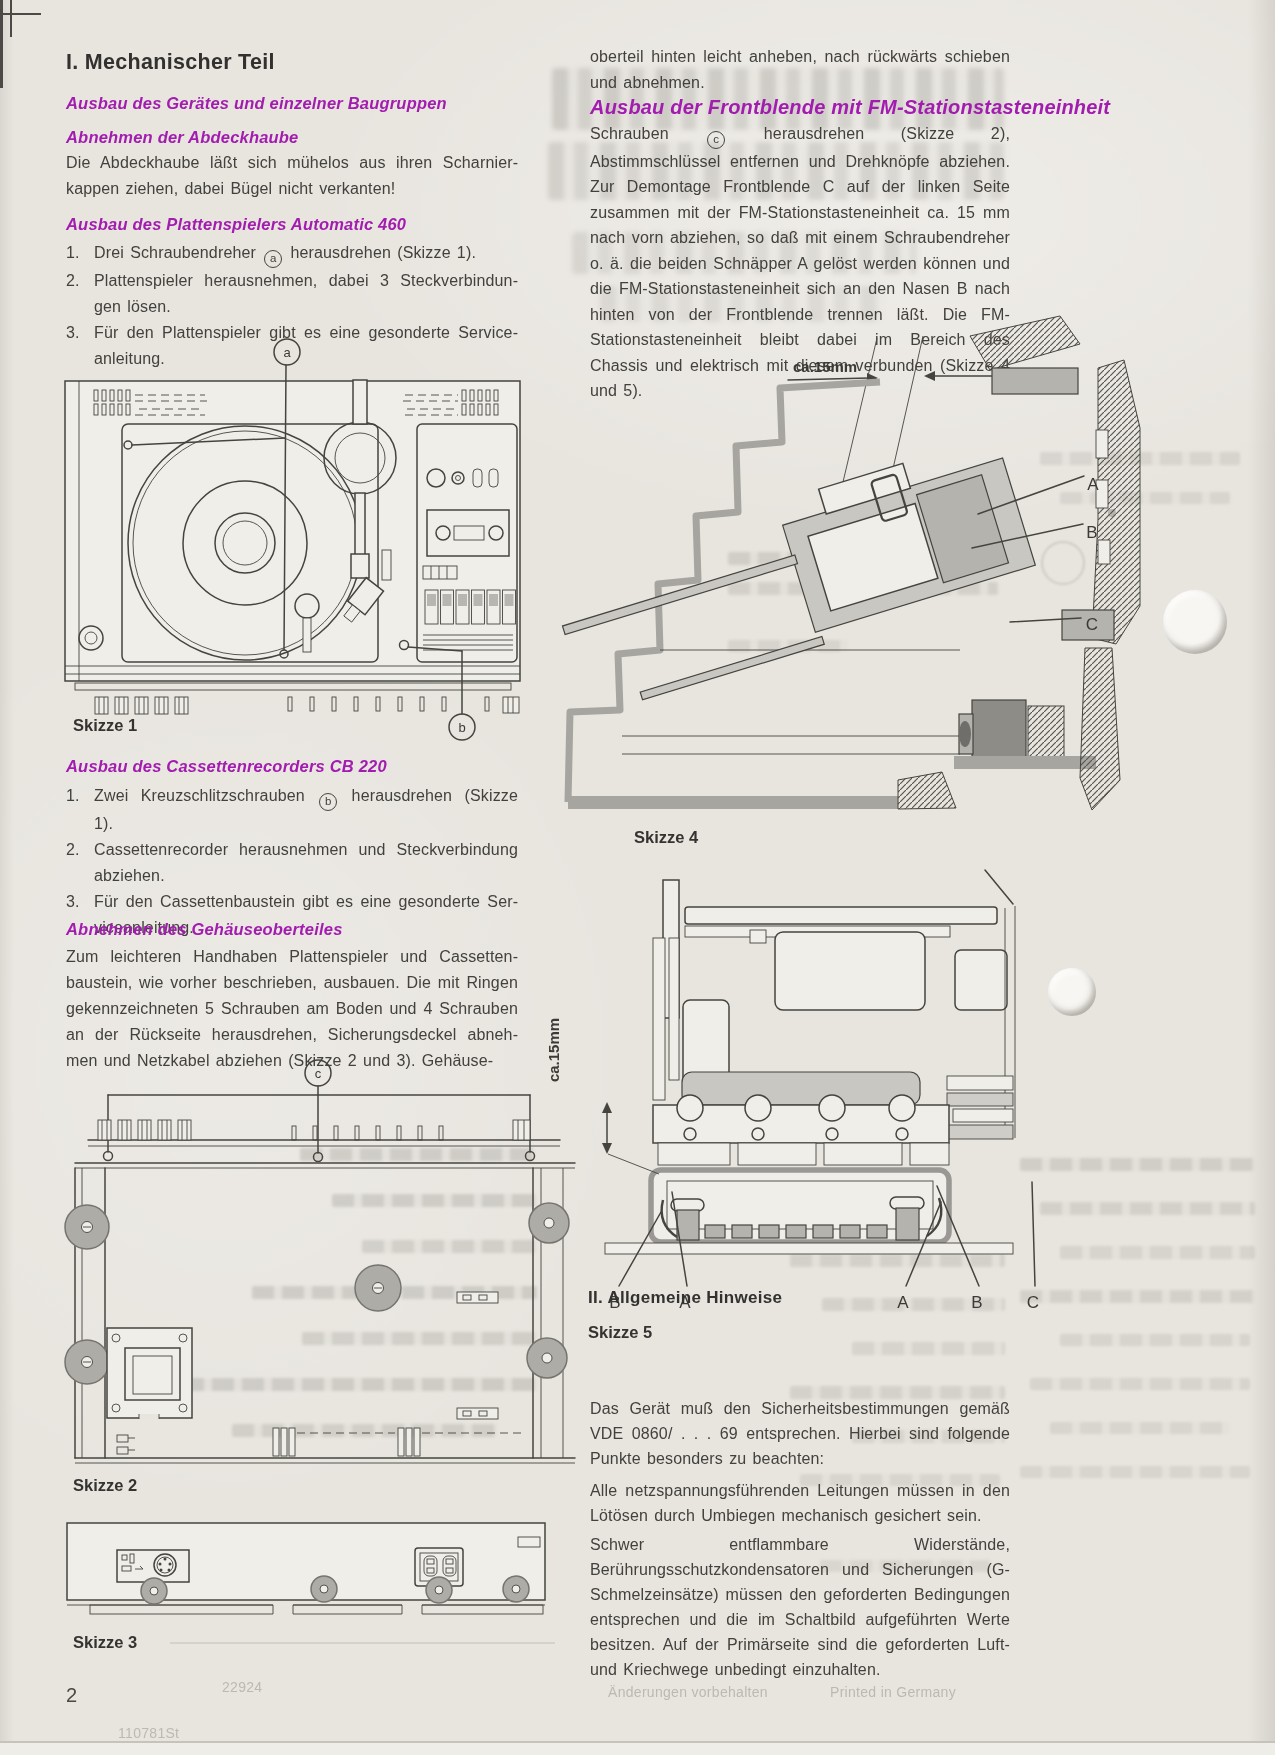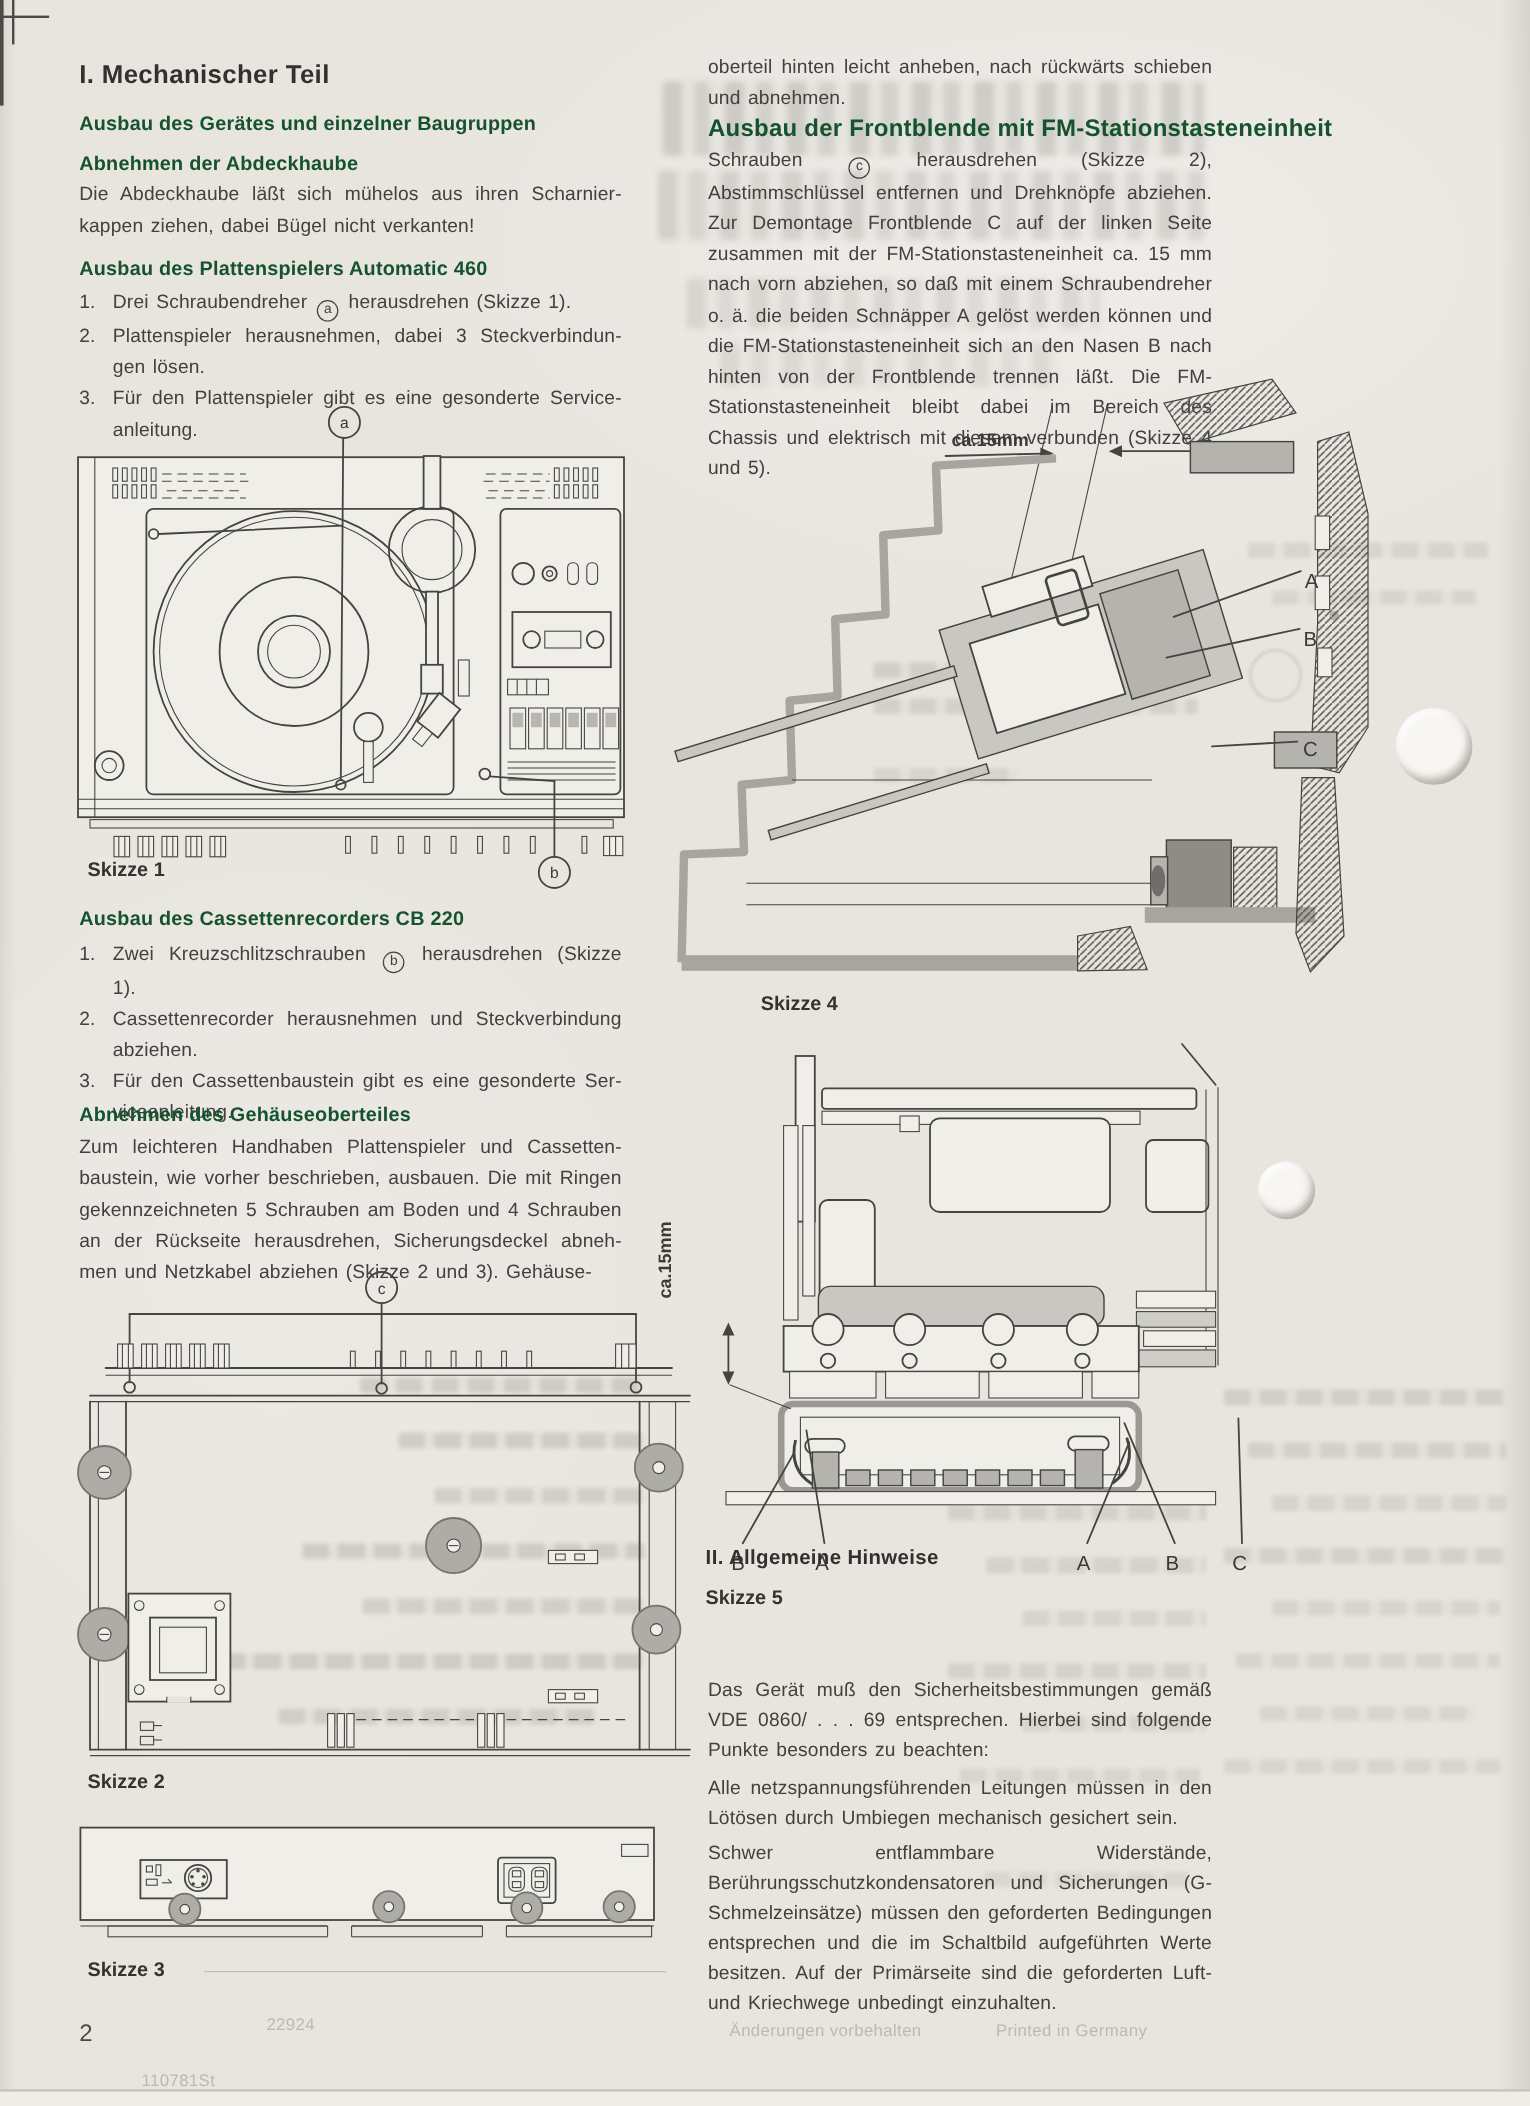--- a/index.html
+++ b/index.html
@@ -16,21 +16,21 @@
       radial-gradient(ellipse 900px 500px at 70% 12%, rgba(255,255,255,.30), transparent 65%),
       radial-gradient(ellipse 700px 800px at 18% 60%, rgba(255,255,255,.18), transparent 60%),
       linear-gradient(90deg, #d9d6cf 0px, #e8e5df 14px, #e8e5df 1248px, #d5d2cb 1275px),
       #e8e5df;
   }
   .blk { position:absolute; color:#3b3a37; }
   .body-text {
     font-size:16px; line-height:26px; letter-spacing:.15px; word-spacing:1.6px;
     text-align:justify; hyphens:manual; color:#42413d;
   }
-  .h-bold { font-weight:bold; font-size:16.5px; letter-spacing:.2px; color:#14532d; }
+  .h-bold { font-weight:bold; font-size:16.5px; letter-spacing:.2px; color:#a21caf;font-style:italic; }
   .h-title { font-weight:bold; font-size:21.5px; letter-spacing:.3px; color:#323130; }
   .li { display:flex; }
   .li .num { width:28px; flex:none; }
   .li .txt { flex:1; text-align:justify; }
   .circ {
     display:inline-block; width:18px; height:18px; line-height:15.5px;
     border:1.4px solid #45443f; border-radius:50%;
     text-align:center; font-size:11.5px; vertical-align:-3.5px; margin:0 2px;
   }
   .sk-label { font-weight:bold; font-size:16.5px; color:#343330; }

